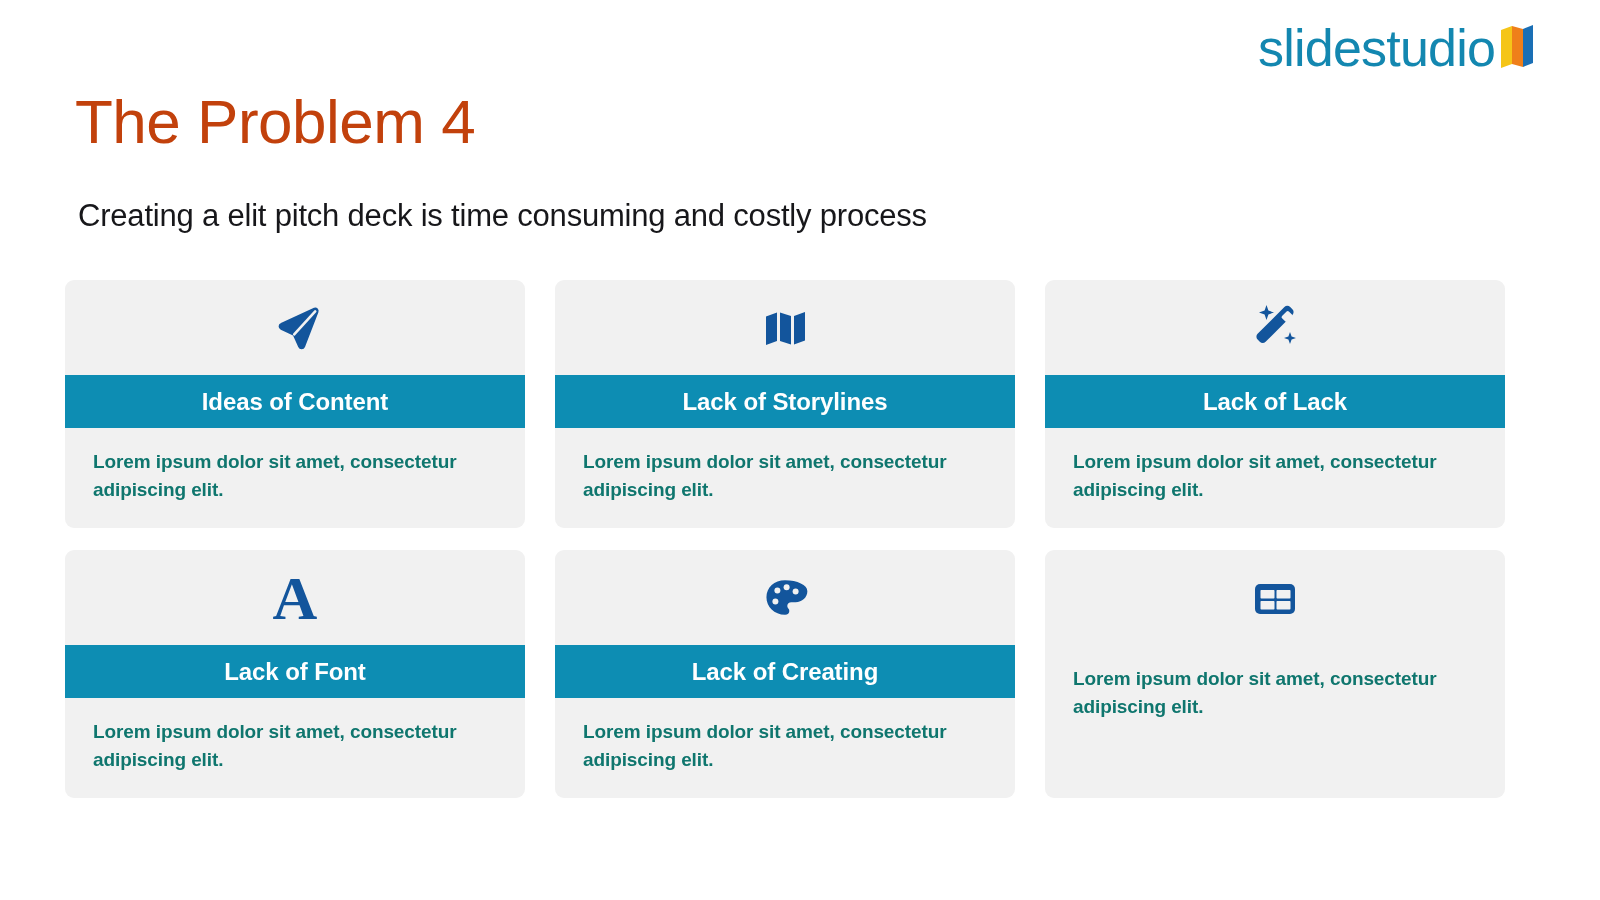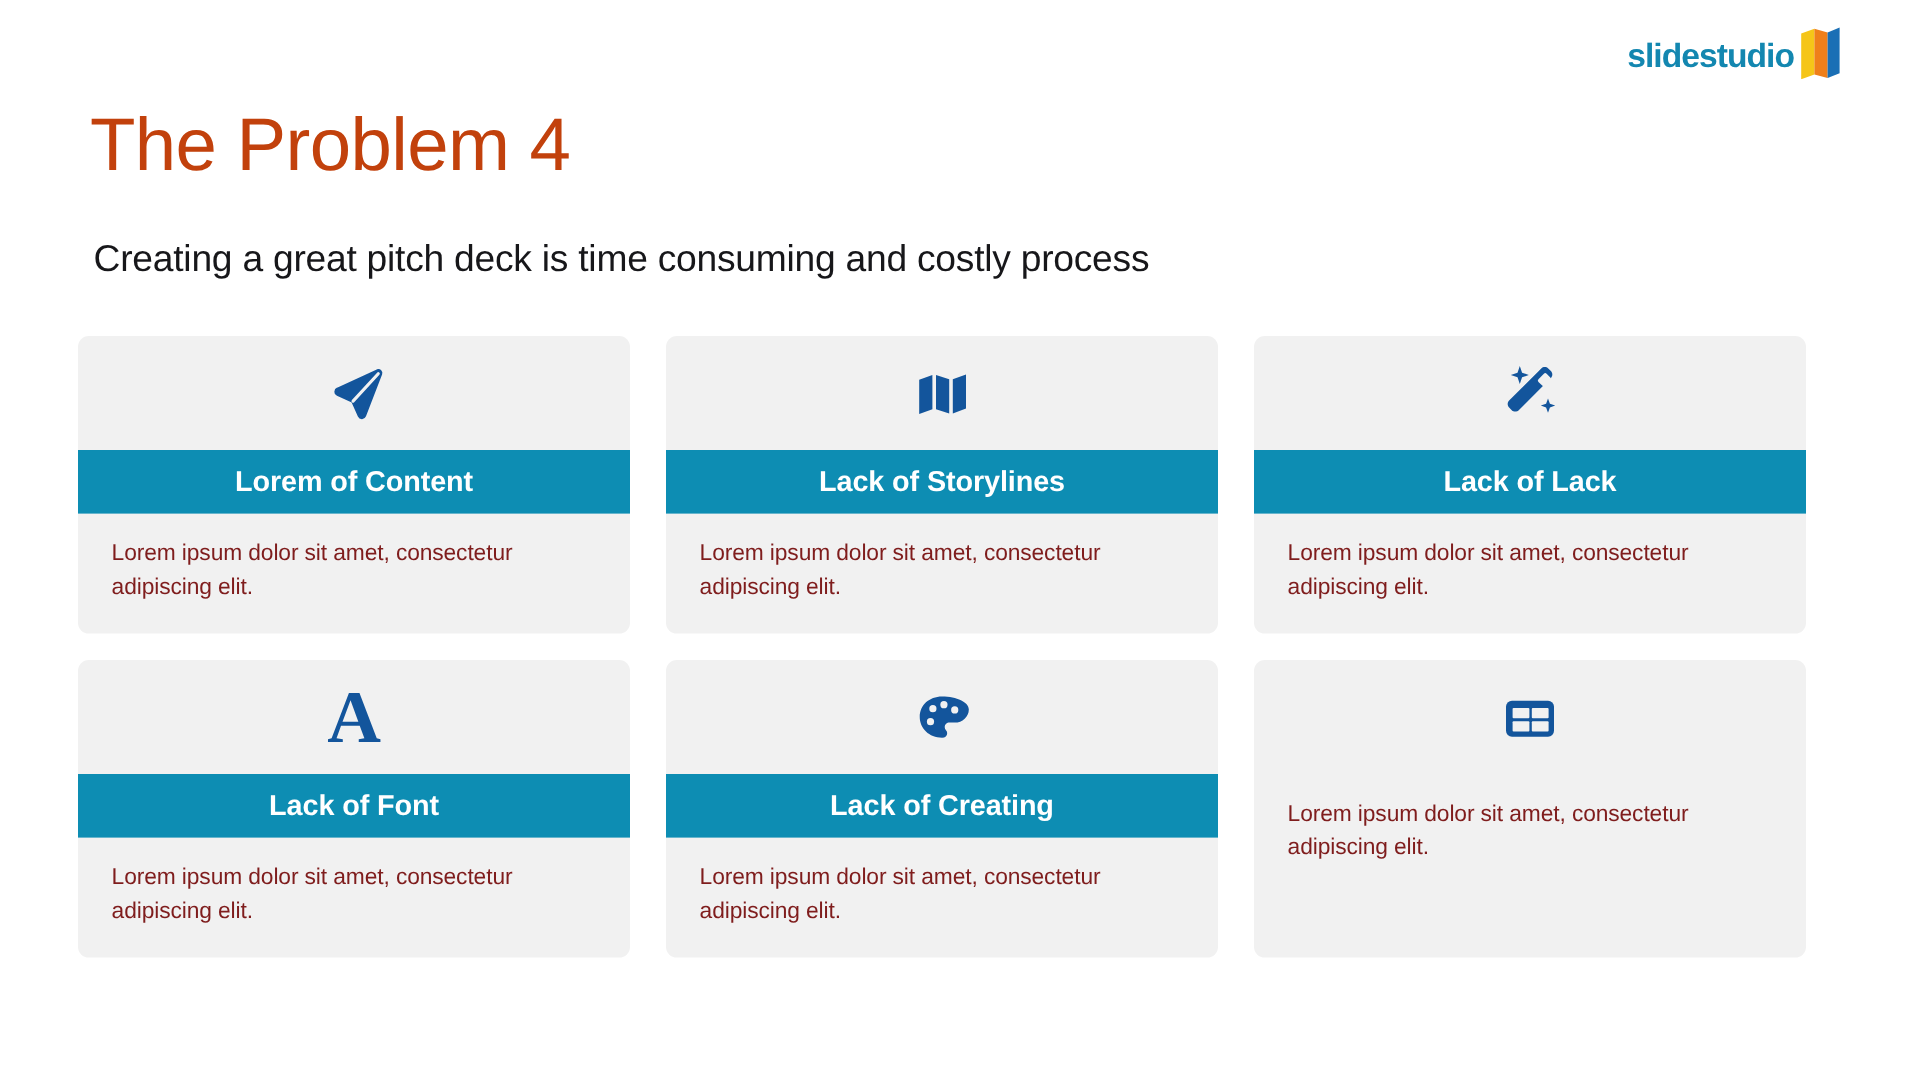--- a/index.html
+++ b/index.html
@@ -15,22 +15,22 @@
     background:#ffffff;
   }
 
   
   .logo {
     position:absolute;
     top:22px; right:65px;
     display:flex; align-items:center; gap:4px;
   }
   .logo-word {
-    font-size:28px;
-    font-weight:bold;
+    font-size:52px;
+    font-weight:normal;
     letter-spacing:-0.8px;
     color:#1387b0;
     line-height:1;
   }
   .logo-mark { display:block; }
 
   
   .title {
     position:absolute;
     left:75px; top:88px;
@@ -92,56 +92,57 @@
     letter-spacing:-0.1px;
     line-height:1;
   }
   .card-body {
     flex:1;
     padding:20px 28px 0 28px;
   }
   .card-body p {
     font-size:19px;
     line-height:1.45;
-    color:#7f1d1d;
+    color:#0f766e;
     letter-spacing:-0.1px;
+    font-weight:bold;
   }
 </style>
 </head>
 <body>
 
 <div class="slide">
 
   <div class="logo">
     <span class="logo-word">slidestudio</span>
     <span class="logo-mark">
       <svg width="36" height="44" viewBox="0 0 36 44" xmlns="http://www.w3.org/2000/svg">
         <path d="M2 6 L13 2 L13 40 L2 44 Z" fill="#f5c518"></path>
         <path d="M13 2 L24 5 L24 43 L13 40 Z" fill="#ef7f1a"></path>
         <path d="M24 5 L34 1 L34 39 L24 43 Z" fill="#1a6fb5"></path>
       </svg>
     </span>
   </div>
 
   <h1 class="title">The Problem 4</h1>
-  <div class="subtitle">Creating a great pitch deck is time consuming and costly process</div>
+  <div class="subtitle">Creating a elit pitch deck is time consuming and costly process</div>
 
   <div class="grid">
 
     <div class="card">
       <div class="card-icon">
         <span>
           <svg width="52" height="52" viewBox="0 0 52 52" xmlns="http://www.w3.org/2000/svg">
             <path d="M45.6 7.2 C47.2 6.6 48.6 8.0 48.0 9.6 L34.6 44.4 C33.9 46.2 31.4 46.3 30.6 44.5 L25.2 32.3 L12.4 26.5 C10.6 25.7 10.7 23.1 12.5 22.4 Z" fill="#13559c" stroke="#13559c" stroke-width="3" stroke-linejoin="round"></path>
             <path d="M25.2 32.3 L46.2 9.4" stroke="#f1f1f1" stroke-width="2.6" stroke-linecap="round"></path>
           </svg>
         </span>
       </div>
       <div class="card-band">
-        <span class="card-band-text">Lorem of Content</span>
+        <span class="card-band-text">Ideas of Content</span>
       </div>
       <div class="card-body">
         <p>Lorem ipsum dolor sit amet, consectetur adipiscing elit.</p>
       </div>
     </div>
 
     <div class="card">
       <div class="card-icon">
         <span>
           <svg width="52" height="52" viewBox="0 0 52 52" xmlns="http://www.w3.org/2000/svg">

